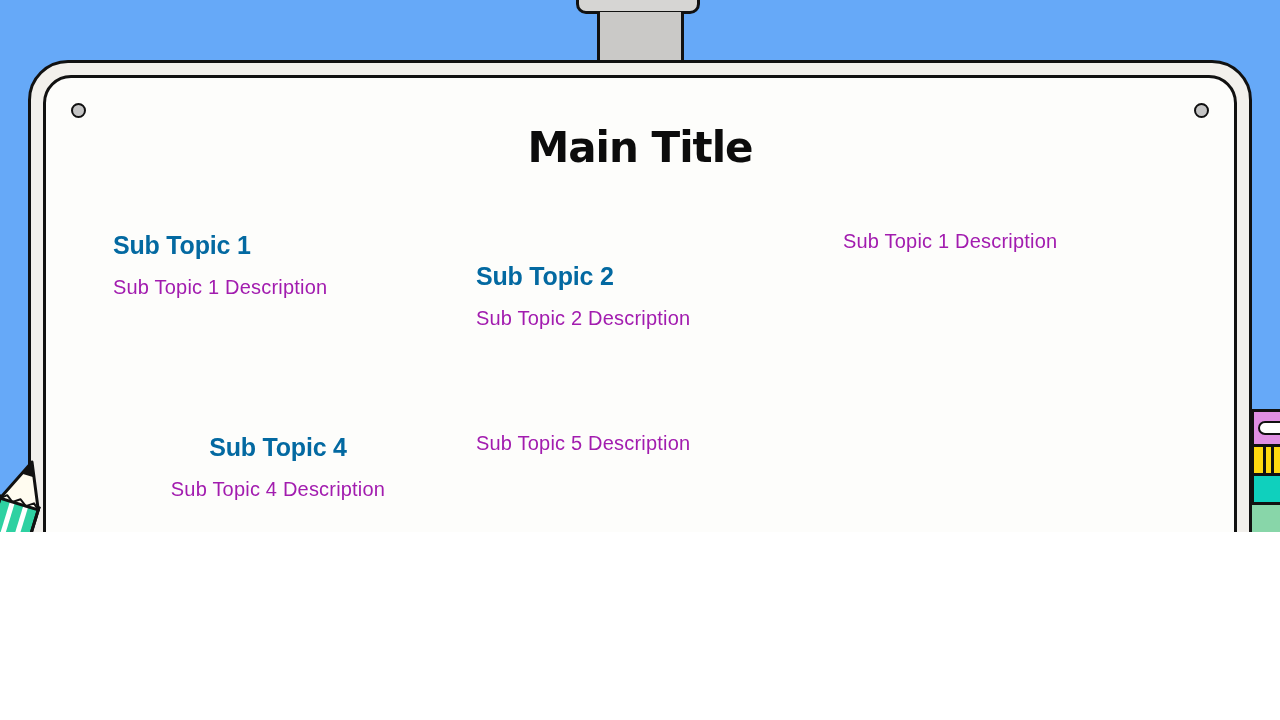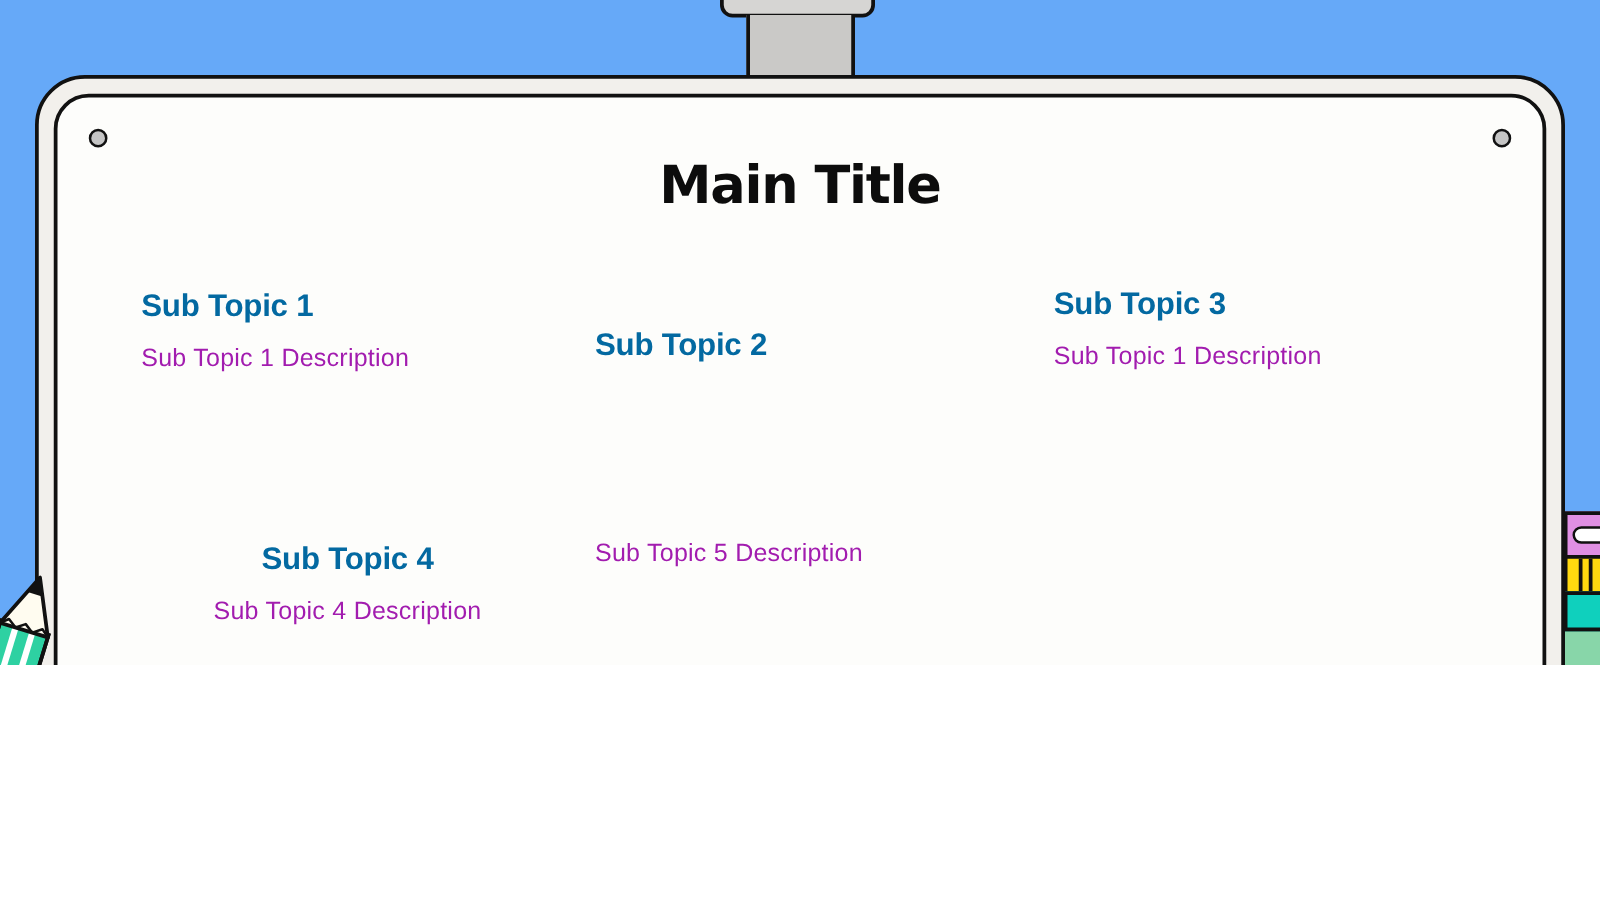--- a/index.html
+++ b/index.html
@@ -126,23 +126,23 @@
     <div class="bolt bolt-bl"></div>
 
     <div class="board-title">Main Title</div>
 
     <div class="topic t1">
       <h2>Sub Topic 1</h2>
       <p>Sub Topic 1 Description</p>
     </div>
     <div class="topic t2">
       <h2>Sub Topic 2</h2>
+      <p>Sub Topic 2 Description</p>
     </div>
     <div class="topic t3">
-      <h2>Sub Topic 3</h2>
       <p>Sub Topic 1 Description</p>
     </div>
     <div class="topic t4">
       <h2>Sub Topic 4</h2>
       <p>Sub Topic 4 Description</p>
     </div>
     <div class="topic t5">
       <p>Sub Topic 5 Description</p>
     </div>
   </div>

